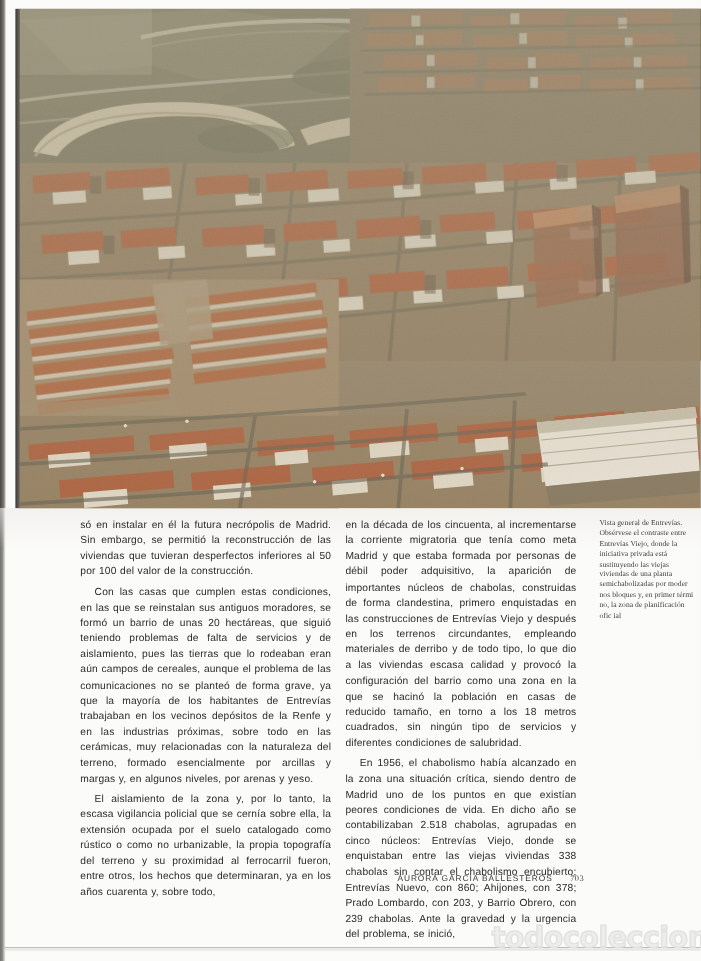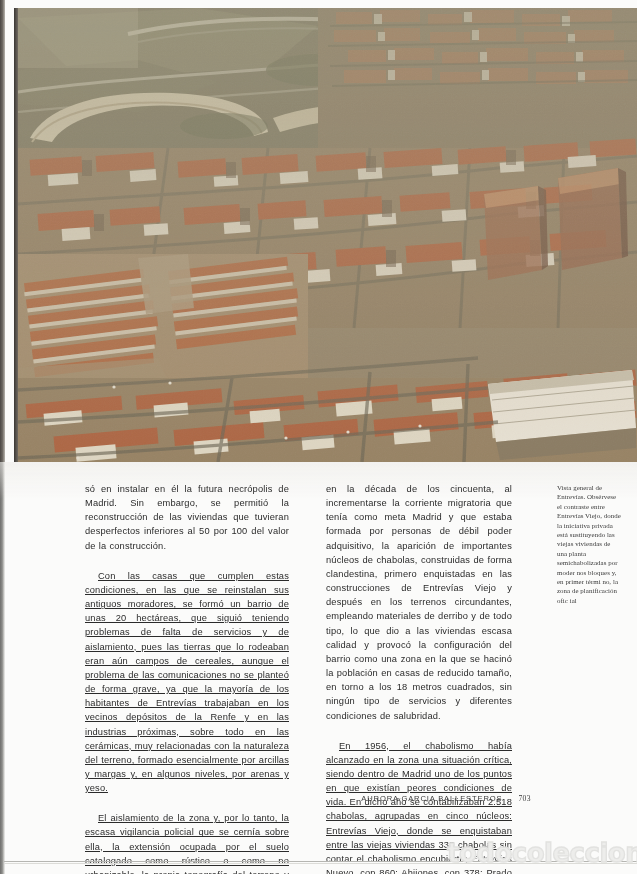--- a/index.html
+++ b/index.html
@@ -69,25 +69,25 @@
     position: absolute;
     left: 0; top: 462px;
     width: 637px;
     height: 412px;
   }
   .col {
     position: absolute;
     color: #2b2b2b;
   }
   .col p {
-    margin: 16px;
+    margin: 4px;
     text-align: justify;
     text-justify: inter-word;
   }
-  .col p + p { text-indent: 13px; text-decoration: underline; }
+  .col p + p { text-indent: 13px; }
 
   .col-left, .col-mid {
     font-size: 9.3px;
     line-height: 14.15px;
     letter-spacing: 0.15px;
     word-spacing: 0.4px;
   }
   .col-left {
     left: 69px;
     top: 4px;

